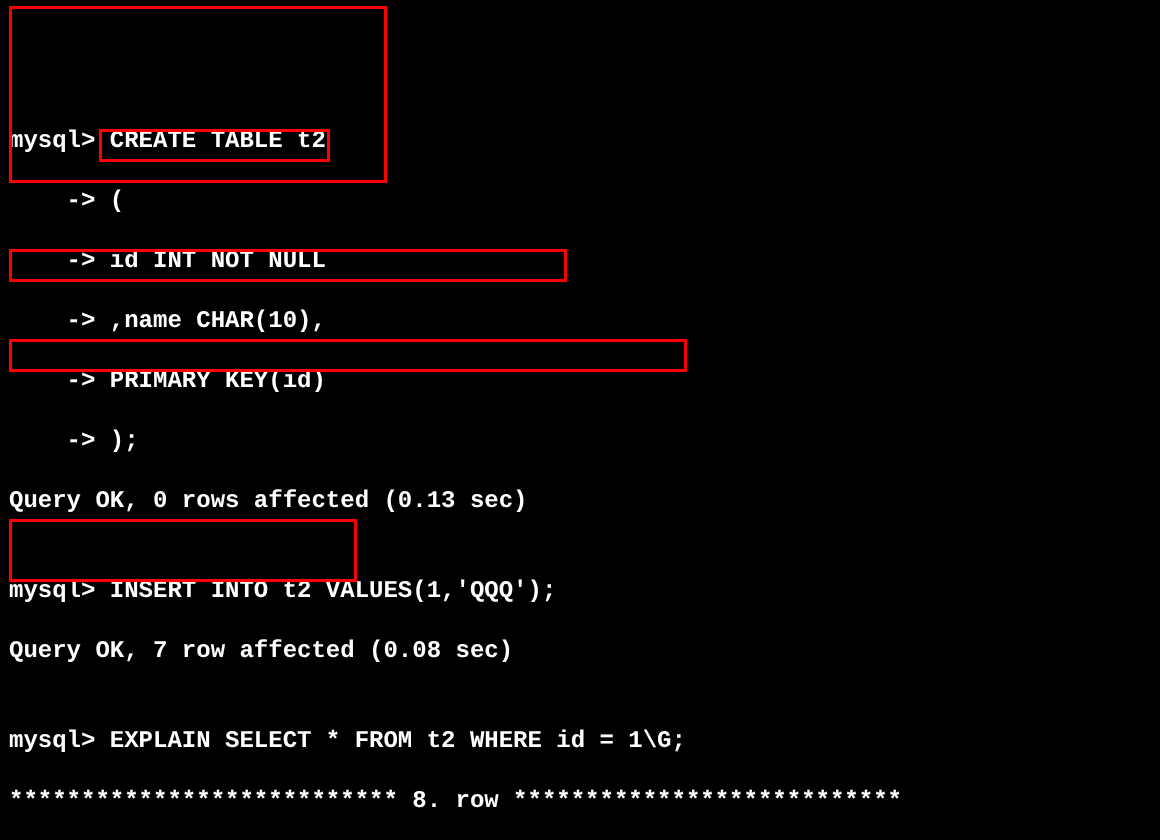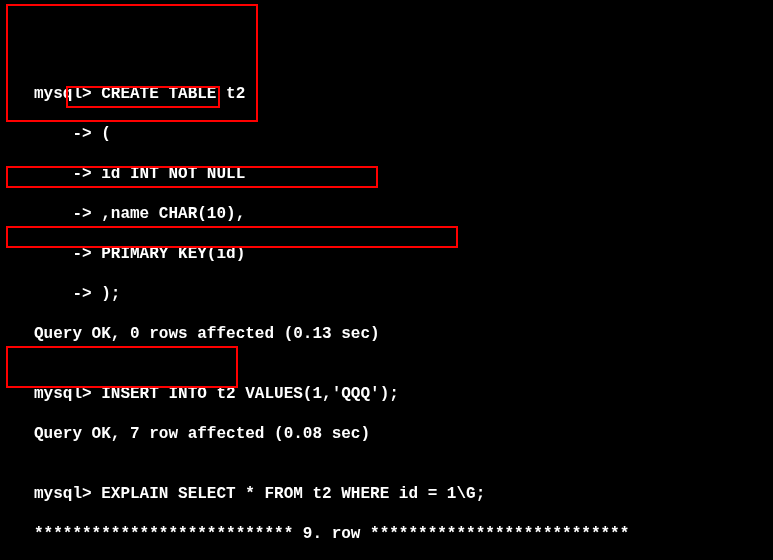--- a/index.html
+++ b/index.html
@@ -15,21 +15,20 @@
       font-weight: bold;
       line-height: 20px;
       padding: 4px 6px;
       width: 773px;
       height: 560px;
       white-space: pre;
       position: relative;
     }
     .terminal-line {
       white-space: pre;
-      margin-left: 28px;
     }
     .highlight-box {
       position: absolute;
       border: 2px solid #ff0000;
       pointer-events: none;
     }
     .box1 {
       top: 4px;
       left: 6px;
       width: 252px;
@@ -71,21 +70,21 @@
 <div class="terminal-line">    -&gt; id INT NOT NULL</div>
 <div class="terminal-line">    -&gt; ,name CHAR(10),</div>
 <div class="terminal-line">    -&gt; PRIMARY KEY(id)</div>
 <div class="terminal-line">    -&gt; );</div>
 <div class="terminal-line">Query OK, 0 rows affected (0.13 sec)</div>
 <div class="terminal-line"></div>
 <div class="terminal-line">mysql&gt; INSERT INTO t2 VALUES(1,'QQQ');</div>
 <div class="terminal-line">Query OK, 7 row affected (0.08 sec)</div>
 <div class="terminal-line"></div>
 <div class="terminal-line">mysql&gt; EXPLAIN SELECT * FROM t2 WHERE id = 1\G;</div>
-<div class="terminal-line">*************************** 9. row ***************************</div>
+<div class="terminal-line">*************************** 8. row ***************************</div>
 
 
 
 
 
 
 
 
 
 

